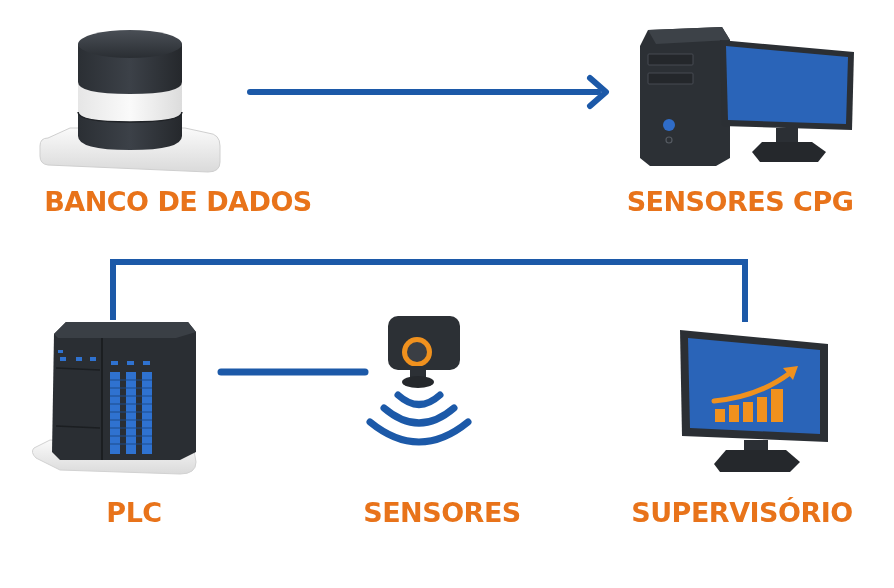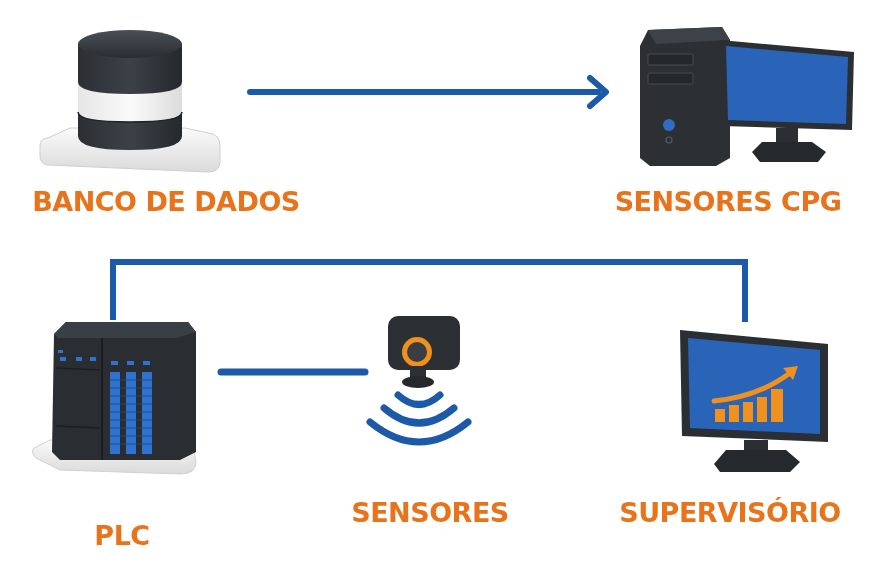--- a/index.html
+++ b/index.html
@@ -1,17 +1,17 @@
 <!DOCTYPE html>
 <html><head>
 <meta charset="utf-8">
 <style>
   html, body { margin:0; padding:0; background:#ffffff; }
   body { width:894px; height:588px; position:relative; overflow:hidden; font-family:"DejaVu Sans", sans-serif; }
-  .label { position:absolute; color:#e8731a; font-weight:bold; font-size:27px; letter-spacing:-0.5px; white-space:nowrap; transform:translateX(-50%); }
+  .label { position:absolute; color:#e8731a; font-weight:bold; font-size:27px; letter-spacing:-0.5px; white-space:nowrap; transform:translateX(-50%);margin-left:12px; }
   svg.scene { position:absolute; left:0; top:0; }
 </style>
 </head>
 <body>
 
 <svg class="scene" width="894" height="588" viewBox="0 0 894 588">
   <defs>
     <linearGradient id="dbTop" x1="0" y1="0" x2="0" y2="1">
       <stop offset="0" stop-color="#4a4f56"></stop>
         <stop offset="1" stop-color="#2a2e33"></stop>
@@ -118,15 +118,15 @@
       <rect x="757" y="397" width="10" height="25"></rect>
       <rect x="771" y="389" width="12" height="33"></rect>
     </g>
     <path d="M714 401 Q758 397 790 373" fill="none" stroke="#f0911e" stroke-width="5" stroke-linecap="round"></path>
     <path d="M783 368 L798 366 L793 380 Z" fill="#f0911e"></path>
   </g>
 </svg>
 
 <div class="label" style="left:166px; top:186px;">BANCO DE DADOS</div>
 <div class="label" style="left:728px; top:186px;">SENSORES CPG</div>
-<div class="label" style="left:122px; top:520px;">PLC</div>
+<div class="label" style="left:122px; top:497px;">PLC</div>
 <div class="label" style="left:430px; top:497px;">SENSORES</div>
 <div class="label" style="left:730px; top:497px;">SUPERVISÓRIO</div>
 
 </body></html>

